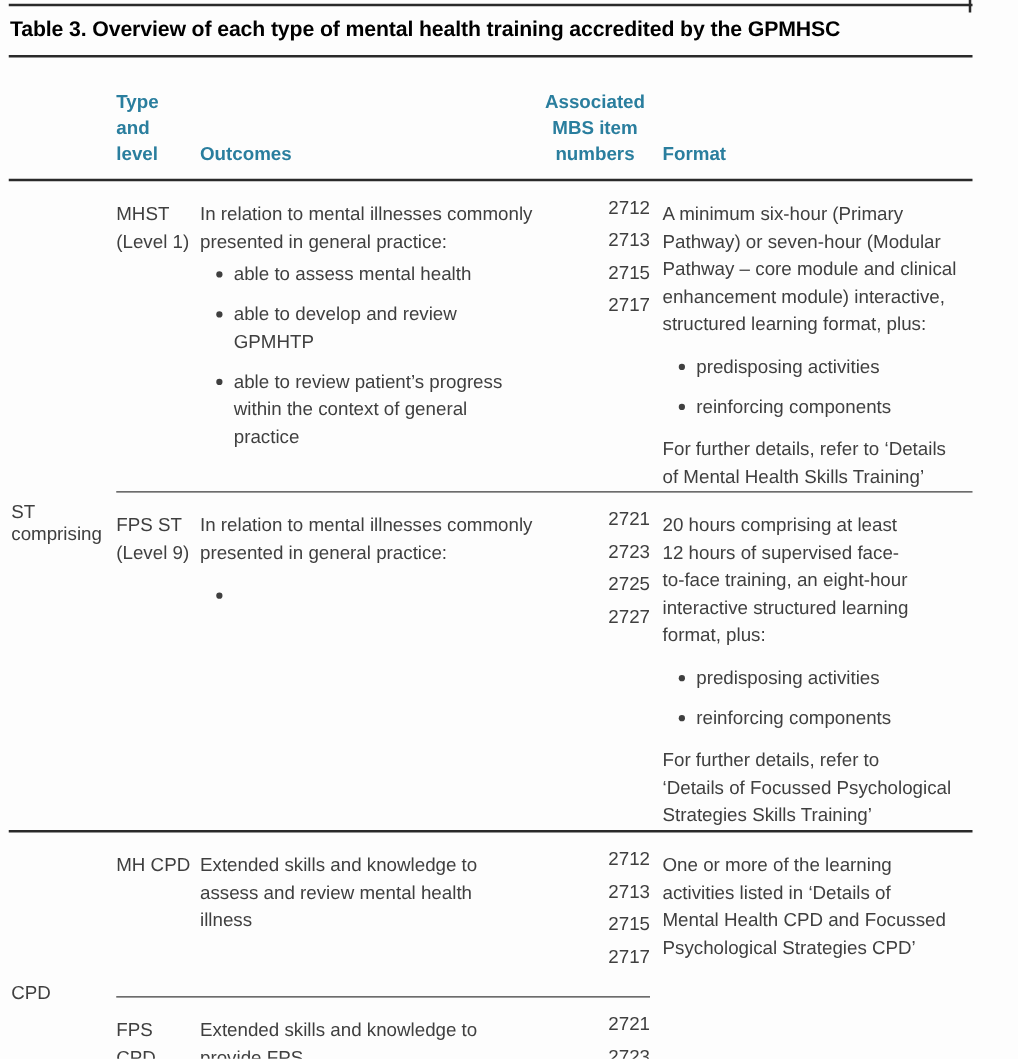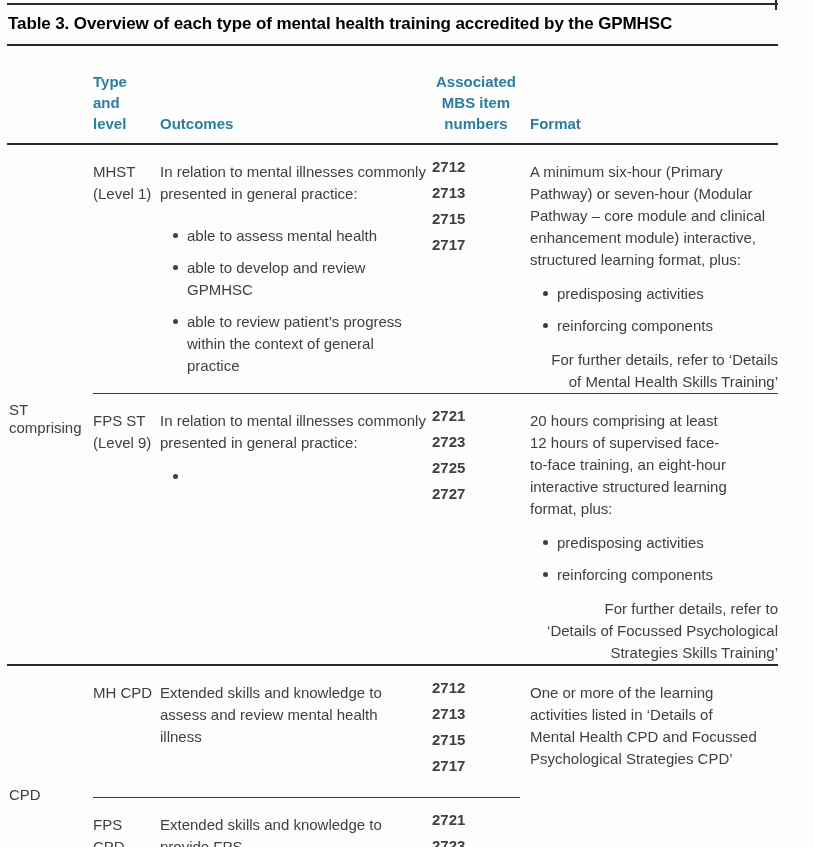--- a/index.html
+++ b/index.html
@@ -35,27 +35,27 @@
   .trow { display:grid; grid-template-columns:67px 272px 88px 1fr; }
   .cpdgrid { display:grid; grid-template-columns:67px 272px 88px 1fr; grid-template-rows:auto 1px auto; }
   .cpd-sep { grid-row:2; grid-column:1/4; height:1px; background:#3c3c3c; }
   .gr1 { grid-row:1; } .gr3 { grid-row:3; }
   .cell-format-span { grid-row:1/4; grid-column:4; }
 
   .cell { padding-top:16px; font-size:15px; line-height:22px; }
   .pre { white-space:pre; }
   .cell-type { padding-right:4px; }
   .cell-outcomes { padding-right:6px; }
-  .cell-mbs { text-align:left; padding-top:9px;font-weight:bold; }
+  .cell-mbs { text-align:right; padding-top:9px; }
   .mbs-num { line-height:26px; }
   .cell-format { padding-left:10px; }
 
   .bullet { display:flex; margin-top:10px; }
   .bullet .dot { width:5px; height:5px; border-radius:50%; background:#3f3f3f; margin:8px 9px 0 13px; flex:none; }
-  .outro { margin-top:12px;text-align:right; }
+  .outro { margin-top:12px; }
   .para + .para { margin-top:16px; }
 
   .mh1 { min-height:228px; } .mh2 { min-height:240px; }
   .mh3 { min-height:115px; } .mh4 { min-height:110px; }
 </style>
 </head>
 <body>
 
 <div class="tick"></div>
 
@@ -84,28 +84,28 @@
   <div class="group">
     <div class="group-label label-st">ST comprising</div>
     <div>
 
       <div class="trow mh1">
         <div class="cell cell-type pre">MHST
 (Level 1)</div>
         <div class="cell cell-outcomes">
           <div class="pre">In relation to mental illnesses commonly
 presented in general practice:</div>
-          <div class="bullet" style="margin-top:20px;">
+          <div class="bullet" style="margin-top:4px;">
             <span class="dot"></span>
             <span class="pre">able to assess mental health</span>
           </div>
           <div class="bullet">
             <span class="dot"></span>
             <span class="pre">able to develop and review
-GPMHSC</span>
+GPMHTP</span>
           </div>
           <div class="bullet">
             <span class="dot"></span>
             <span class="pre">able to review patient’s progress
 within the context of general
 practice</span>
           </div>
         </div>
         <div class="cell cell-mbs">
           <div class="mbs-num">2712</div>

